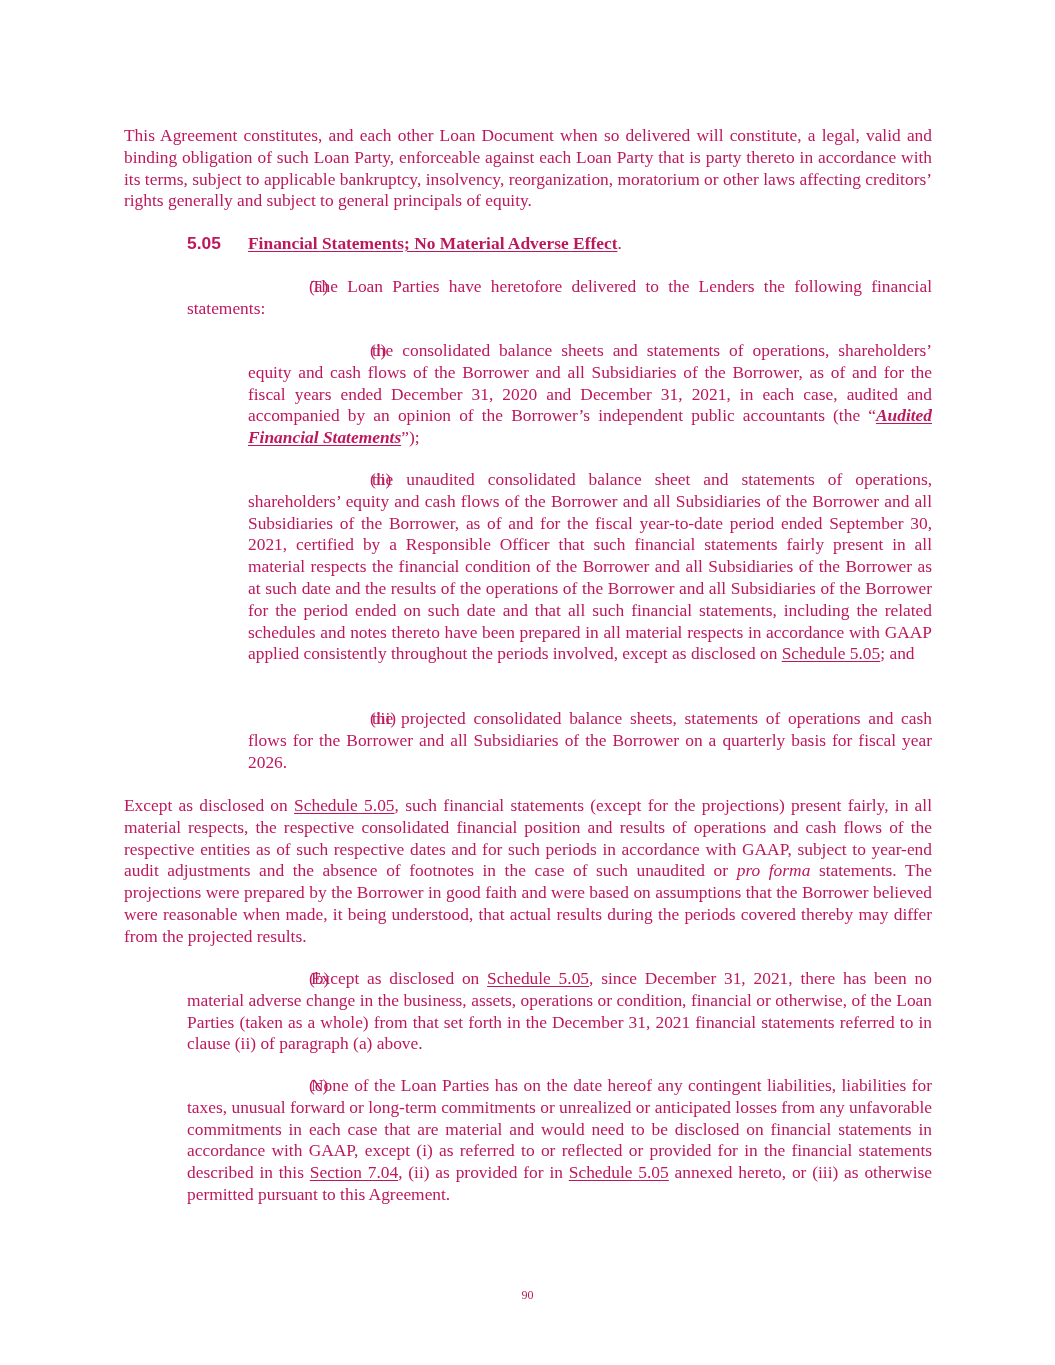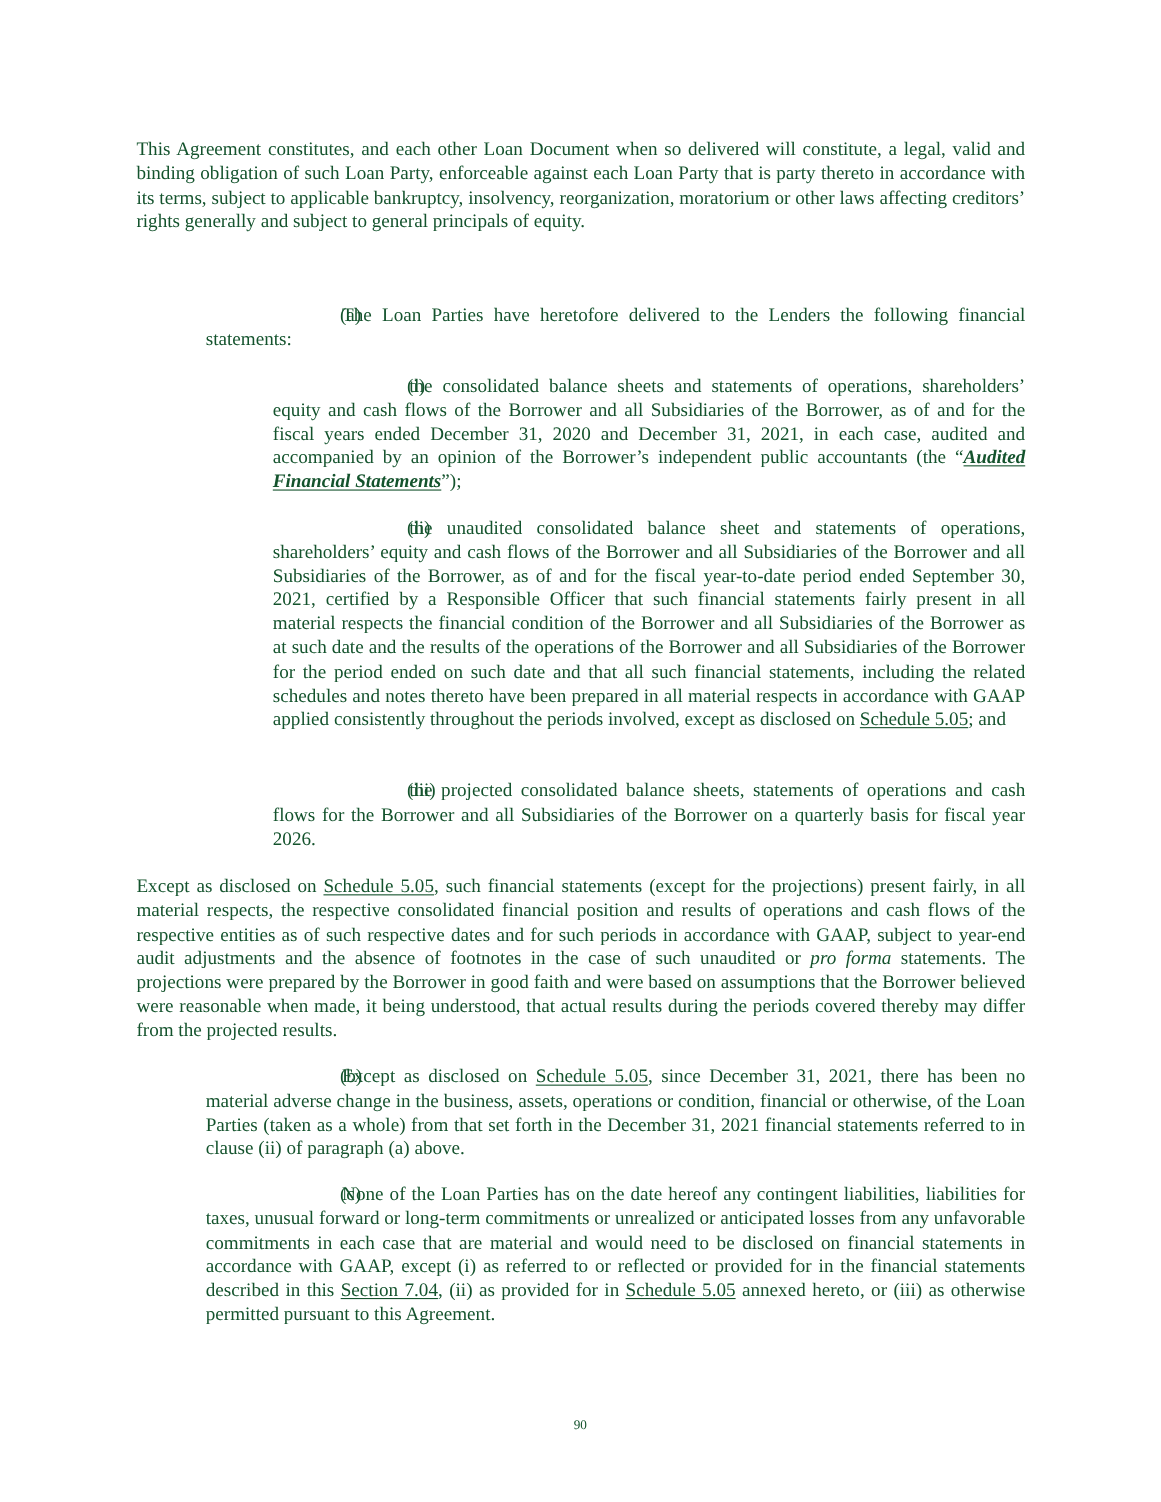--- a/index.html
+++ b/index.html
@@ -1,19 +1,19 @@
 <!DOCTYPE html>
 <html><head>
 <meta charset="utf-8">
 <style>
   html, body { margin: 0; padding: 0; background: #ffffff; }
   body { width: 1055px; height: 1365px; position: relative; overflow: hidden; }
   .page {
     position: absolute; left: 0; top: 0; width: 1055px; height: 1155px;
-    font-family: "Liberation Serif", serif; font-size: 17.4px; color: #14532d;
+    font-family: "Liberation Serif", serif; font-size: 17.4px; color: #be185d;
     line-height: 21.8px;
   }
   .p { position: absolute; text-align: justify; margin: 0; }
   .full { left: 124px; width: 808px; }
   .ind1 { left: 187px; width: 745px; }
   .ind2 { left: 248px; width: 684px; }
   .tab-label { display: inline-block; }
   u { text-decoration: underline; text-underline-offset: 2px; text-decoration-thickness: 1px; }
   .heading { position: absolute; left: 187px; top: 233px; font-size: 17.4px; }
   .heading .num { font-family: "Liberation Sans", sans-serif; font-weight: bold; display: inline-block; width: 61px; }
@@ -21,20 +21,23 @@
   .def { font-weight: bold; font-style: italic; text-decoration: underline; text-underline-offset: 2px; }
   .pagenum { position: absolute; left: 0; width: 1055px; top: 1285px; text-align: center; font-size: 12px; }
 </style>
 </head>
 <body>
 
 <div class="page">
 
   <p class="p full" style="top:125px;"><span>This Agreement constitutes, and each other Loan Document when so delivered will constitute, a legal, valid and binding obligation of such Loan Party, enforceable against each Loan Party that is party thereto in accordance with its terms, subject to applicable bankruptcy, insolvency, reorganization, moratorium or other laws affecting creditors’ rights generally and subject to general principals of equity.</span></p>
 
+  <div class="heading">
+    <span class="num">5.05</span><span class="title">Financial Statements; No Material Adverse Effect</span><span>.</span>
+  </div>
 
   <p class="p ind1" style="top:276px; text-indent:61px;"><span class="tab-label" style="width:63px;">(a)</span><span>The Loan Parties have heretofore delivered to the Lenders the following financial statements:</span></p>
 
   <p class="p ind2" style="top:340px; text-indent:61px;"><span class="tab-label" style="width:63px;">(i)</span><span>the consolidated balance sheets and statements of operations, shareholders’ equity and cash flows of the Borrower and all Subsidiaries of the Borrower, as of and for the fiscal years ended December 31, 2020 and December 31, 2021, in each case, audited and accompanied by an opinion of the Borrower’s independent public accountants (the “</span><span class="def">Audited Financial Statements</span><span>”);</span></p>
 
   <p class="p ind2" style="top:469px; text-indent:61px;"><span class="tab-label" style="width:63px;">(ii)</span><span>the unaudited consolidated balance sheet and statements of operations, shareholders’ equity and cash flows of the Borrower and all Subsidiaries of the Borrower and all Subsidiaries of the Borrower, as of and for the fiscal year-to-date period ended September 30, 2021, certified by a Responsible Officer that such financial statements fairly present in all material respects the financial condition of the Borrower and all Subsidiaries of the Borrower as at such date and the results of the operations of the Borrower and all Subsidiaries of the Borrower for the period ended on such date and that all such financial statements, including the related schedules and notes thereto have been prepared in all material respects in accordance with GAAP applied consistently throughout the periods involved, except as disclosed on </span><u>Schedule 5.05</u><span>; and</span></p>
 
   <p class="p ind2" style="top:708px; text-indent:61px;"><span class="tab-label" style="width:63px;">(iii)</span><span>the projected consolidated balance sheets, statements of operations and cash flows for the Borrower and all Subsidiaries of the Borrower on a quarterly basis for fiscal year 2026.</span></p>
 
   <p class="p full" style="top:795px;"><span>Except as disclosed on </span><u>Schedule 5.05</u><span>, such financial statements (except for the projections) present fairly, in all material respects, the respective consolidated financial position and results of operations and cash flows of the respective entities as of such respective dates and for such periods in accordance with GAAP, subject to year-end audit adjustments and the absence of footnotes in the case of such unaudited or </span><i>pro forma</i><span> statements.  The projections were prepared by the Borrower in good faith and were based on assumptions that the Borrower believed were reasonable when made, it being understood, that actual results during the periods covered thereby may differ from the projected results.</span></p>

